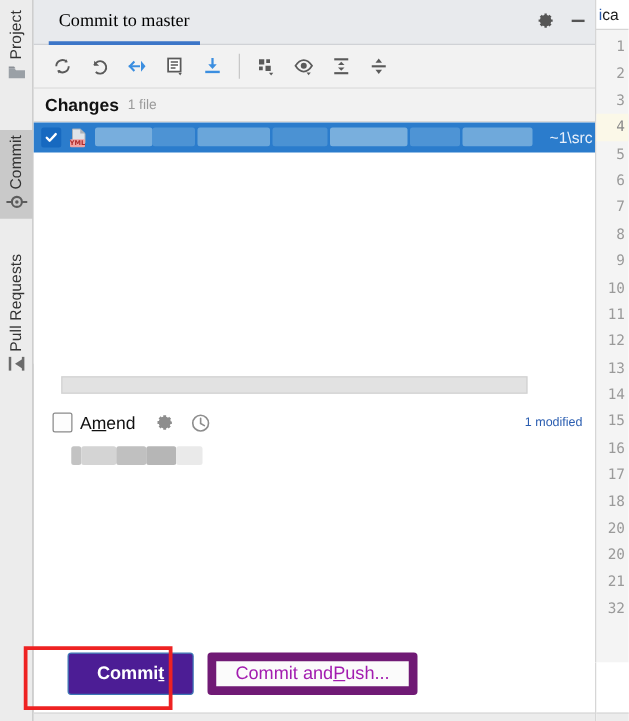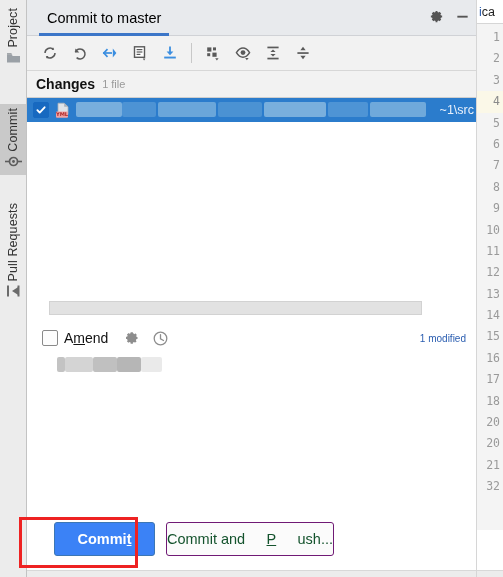--- a/index.html
+++ b/index.html
@@ -124,24 +124,24 @@
 
   
   .btnrow{position:absolute;left:0;top:522px;width:449px;height:40px;}
   .btn{
     position:absolute;top:0;height:34px;box-sizing:border-box;
     display:flex;align-items:center;justify-content:center;
     font-size:14.5px;border-radius:3px;cursor:default;
   }
   .btn u{text-decoration:underline;}
   .btn-primary{
-    left:27px;width:101px;background:#3b82f6;border:1px solid #3c76b4;color:#ffffff;font-weight:bold;
+    left:27px;width:101px;background:#4c1d95;border:1px solid #3c76b4;color:#ffffff;font-weight:bold;
   }
   .btn-default{
-    left:139px;width:168px;background:#fbfbfb;border:1px solid #701a75;color:#14532d;justify-content:space-between;
+    left:139px;width:168px;background:#fbfbfb;border:7px solid #701a75;color:#a21caf;
   }
   .redbox{
     position:absolute;left:19px;top:517px;width:119px;height:51px;
     border:3px solid #ee2222;box-sizing:border-box;pointer-events:none;
   }
 
   
   .statusstrip{
     position:absolute;left:0;top:570px;width:449px;height:7px;background:#ececec;
     border-top:1px solid #d8d8d8;box-sizing:border-box;
@@ -213,21 +213,21 @@
           <rect x="11.5" y="1.5" width="2" height="11" fill="#6b6b6b"></rect>
         </svg>
       </span>
     </div>
     <div class="toolstrip-sep" style="left:26px;"></div>
   </div>
 
   <div class="panel">
 
     <div class="tabbar">
-      <div class="tab active" style="margin-left:6px;">
+      <div class="tab active" style="margin-left:6px;font-family:Liberation Serif, serif;">
         <span>Commit to master</span>
         <span class="tabunder"></span>
       </div>
 
       <div class="hdr-actions">
         <span>
           <svg width="15" height="15" viewBox="0 0 16 16">
             <path fill="#555" d="M8 5.1A2.9 2.9 0 1 0 8 10.9 2.9 2.9 0 0 0 8 5.1zm0 4.4A1.5 1.5 0 1 1 8 6.5a1.5 1.5 0 0 1 0 3z"></path>
             <path fill="#555" d="M14 7h-1.2a4.9 4.9 0 0 0-.6-1.4l.85-.85-1.8-1.8-.85.85A4.9 4.9 0 0 0 9 3.2V2H7v1.2a4.9 4.9 0 0 0-1.4.6l-.85-.85-1.8 1.8.85.85A4.9 4.9 0 0 0 3.2 7H2v2h1.2a4.9 4.9 0 0 0 .6 1.4l-.85.85 1.8 1.8.85-.85a4.9 4.9 0 0 0 1.4.6V14h2v-1.2a4.9 4.9 0 0 0 1.4-.6l.85.85 1.8-1.8-.85-.85a4.9 4.9 0 0 0 .6-1.4H14V7z"></path>
           </svg>

